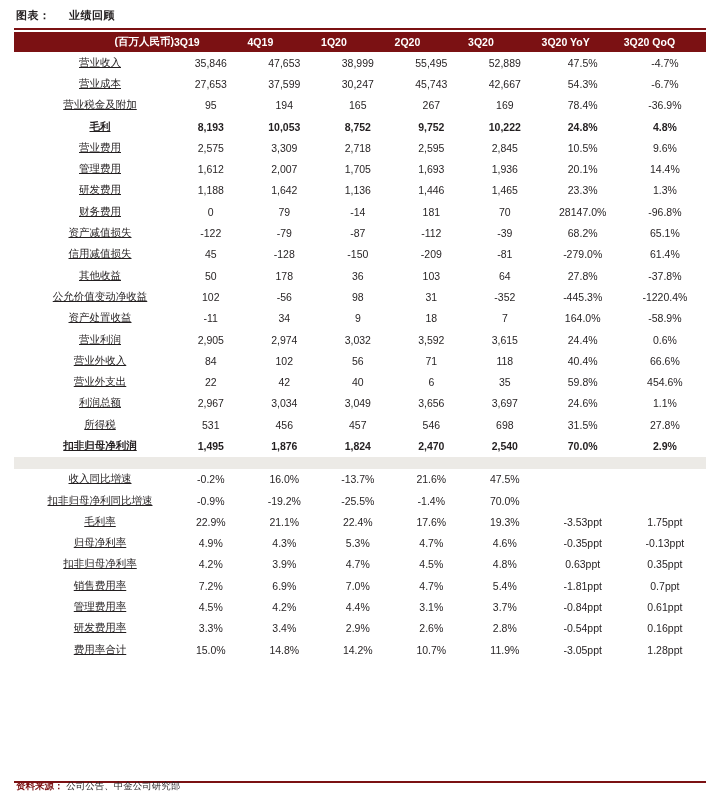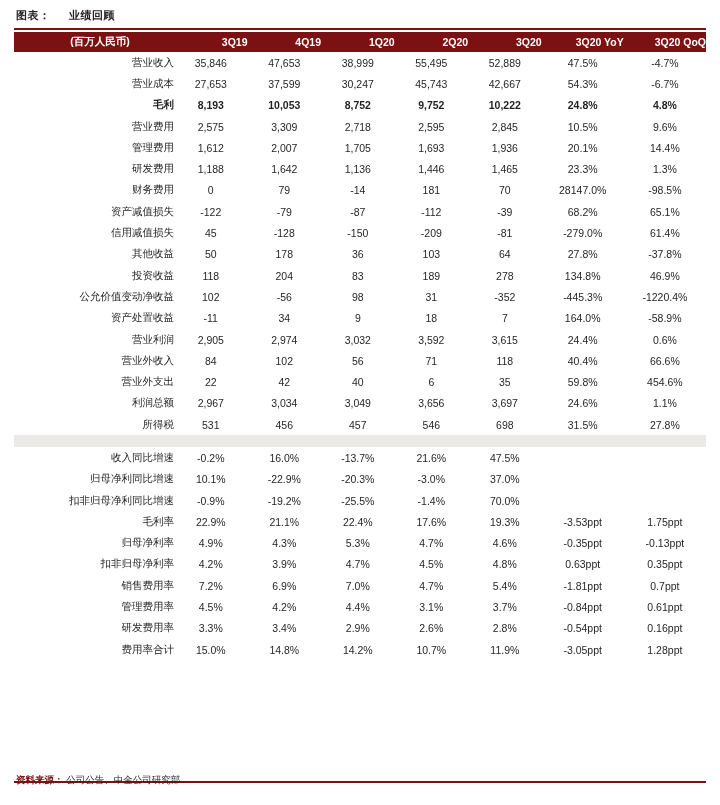--- a/index.html
+++ b/index.html
@@ -57,40 +57,41 @@
     margin: 0;
   }
   thead tr.head-row {
     background: #7b1113;
     color: #ffffff;
   }
   thead th {
     height: 20px;
     font-size: 10.5px;
     font-weight: bold;
-    text-align: right;
+    text-align: left;
     vertical-align: middle;
     white-space: nowrap;
   }
   thead th.lbl {
-    text-align: center;
+    text-align: right;
     padding-left: 12px;
     font-weight: bold;
   }
   tbody td {
     height: 21.3px;
     text-align: center;
     vertical-align: middle;
     white-space: nowrap;
     font-size: 10.5px;
     color: #231f20;
   }
   tbody td.lbl {
-    text-align: right;
+    text-align: center;
     padding-left: 12px;
+    text-decoration: underline;
   }
   tbody tr.bold td {
     font-weight: bold;
   }
   tbody tr.band td {
     background: #eceae6;
     height: 12px;
   }
   .col-lbl { width: 148px; }
   .col-v { width: 68px; }
@@ -99,21 +100,21 @@
     position: absolute;
     left: 14px;
     right: 14px;
     bottom: 22px;
     height: 2px;
     background: #7b1113;
   }
   .source {
     position: absolute;
     left: 16px;
-    bottom: 18px;
+    bottom: 12px;
     font-size: 9.5px;
     color: #231f20;
   }
   .source .src-label {
     color: #7b1113;
     font-weight: bold;
   }
 </style>
 </head>
 <body>
@@ -164,20 +165,30 @@
         <tr class="">
           <td class="lbl">营业成本</td>
           <td>27,653</td>
           <td>37,599</td>
           <td>30,247</td>
           <td>45,743</td>
           <td>42,667</td>
           <td>54.3%</td>
           <td>-6.7%</td>
         </tr>
+        <tr class="">
+          <td class="lbl">营业税金及附加</td>
+          <td>95</td>
+          <td>194</td>
+          <td>165</td>
+          <td>267</td>
+          <td>169</td>
+          <td>78.4%</td>
+          <td>-36.9%</td>
+        </tr>
         <tr class="bold">
           <td class="lbl">毛利</td>
           <td>8,193</td>
           <td>10,053</td>
           <td>8,752</td>
           <td>9,752</td>
           <td>10,222</td>
           <td>24.8%</td>
           <td>4.8%</td>
         </tr>
@@ -212,21 +223,21 @@
           <td>1.3%</td>
         </tr>
         <tr class="">
           <td class="lbl">财务费用</td>
           <td>0</td>
           <td>79</td>
           <td>-14</td>
           <td>181</td>
           <td>70</td>
           <td>28147.0%</td>
-          <td>-98.5%</td>
+          <td>-96.8%</td>
         </tr>
         <tr class="">
           <td class="lbl">资产减值损失</td>
           <td>-122</td>
           <td>-79</td>
           <td>-87</td>
           <td>-112</td>
           <td>-39</td>
           <td>68.2%</td>
           <td>65.1%</td>
@@ -245,30 +256,20 @@
           <td class="lbl">其他收益</td>
           <td>50</td>
           <td>178</td>
           <td>36</td>
           <td>103</td>
           <td>64</td>
           <td>27.8%</td>
           <td>-37.8%</td>
         </tr>
         <tr class="">
-          <td class="lbl">投资收益</td>
-          <td>118</td>
-          <td>204</td>
-          <td>83</td>
-          <td>189</td>
-          <td>278</td>
-          <td>134.8%</td>
-          <td>46.9%</td>
-        </tr>
-        <tr class="">
           <td class="lbl">公允价值变动净收益</td>
           <td>102</td>
           <td>-56</td>
           <td>98</td>
           <td>31</td>
           <td>-352</td>
           <td>-445.3%</td>
           <td>-1220.4%</td>
         </tr>
         <tr class="">
@@ -324,47 +325,47 @@
         <tr class="">
           <td class="lbl">所得税</td>
           <td>531</td>
           <td>456</td>
           <td>457</td>
           <td>546</td>
           <td>698</td>
           <td>31.5%</td>
           <td>27.8%</td>
         </tr>
+        <tr class="bold">
+          <td class="lbl">扣非归母净利润</td>
+          <td>1,495</td>
+          <td>1,876</td>
+          <td>1,824</td>
+          <td>2,470</td>
+          <td>2,540</td>
+          <td>70.0%</td>
+          <td>2.9%</td>
+        </tr>
         <tr class="band">
           <td class="lbl"></td>
           <td></td>
           <td></td>
           <td></td>
           <td></td>
           <td></td>
           <td></td>
           <td></td>
         </tr>
         <tr class="">
           <td class="lbl">收入同比增速</td>
           <td>-0.2%</td>
           <td>16.0%</td>
           <td>-13.7%</td>
           <td>21.6%</td>
           <td>47.5%</td>
-          <td></td>
-          <td></td>
-        </tr>
-        <tr class="">
-          <td class="lbl">归母净利同比增速</td>
-          <td>10.1%</td>
-          <td>-22.9%</td>
-          <td>-20.3%</td>
-          <td>-3.0%</td>
-          <td>37.0%</td>
           <td></td>
           <td></td>
         </tr>
         <tr class="">
           <td class="lbl">扣非归母净利同比增速</td>
           <td>-0.9%</td>
           <td>-19.2%</td>
           <td>-25.5%</td>
           <td>-1.4%</td>
           <td>70.0%</td>

